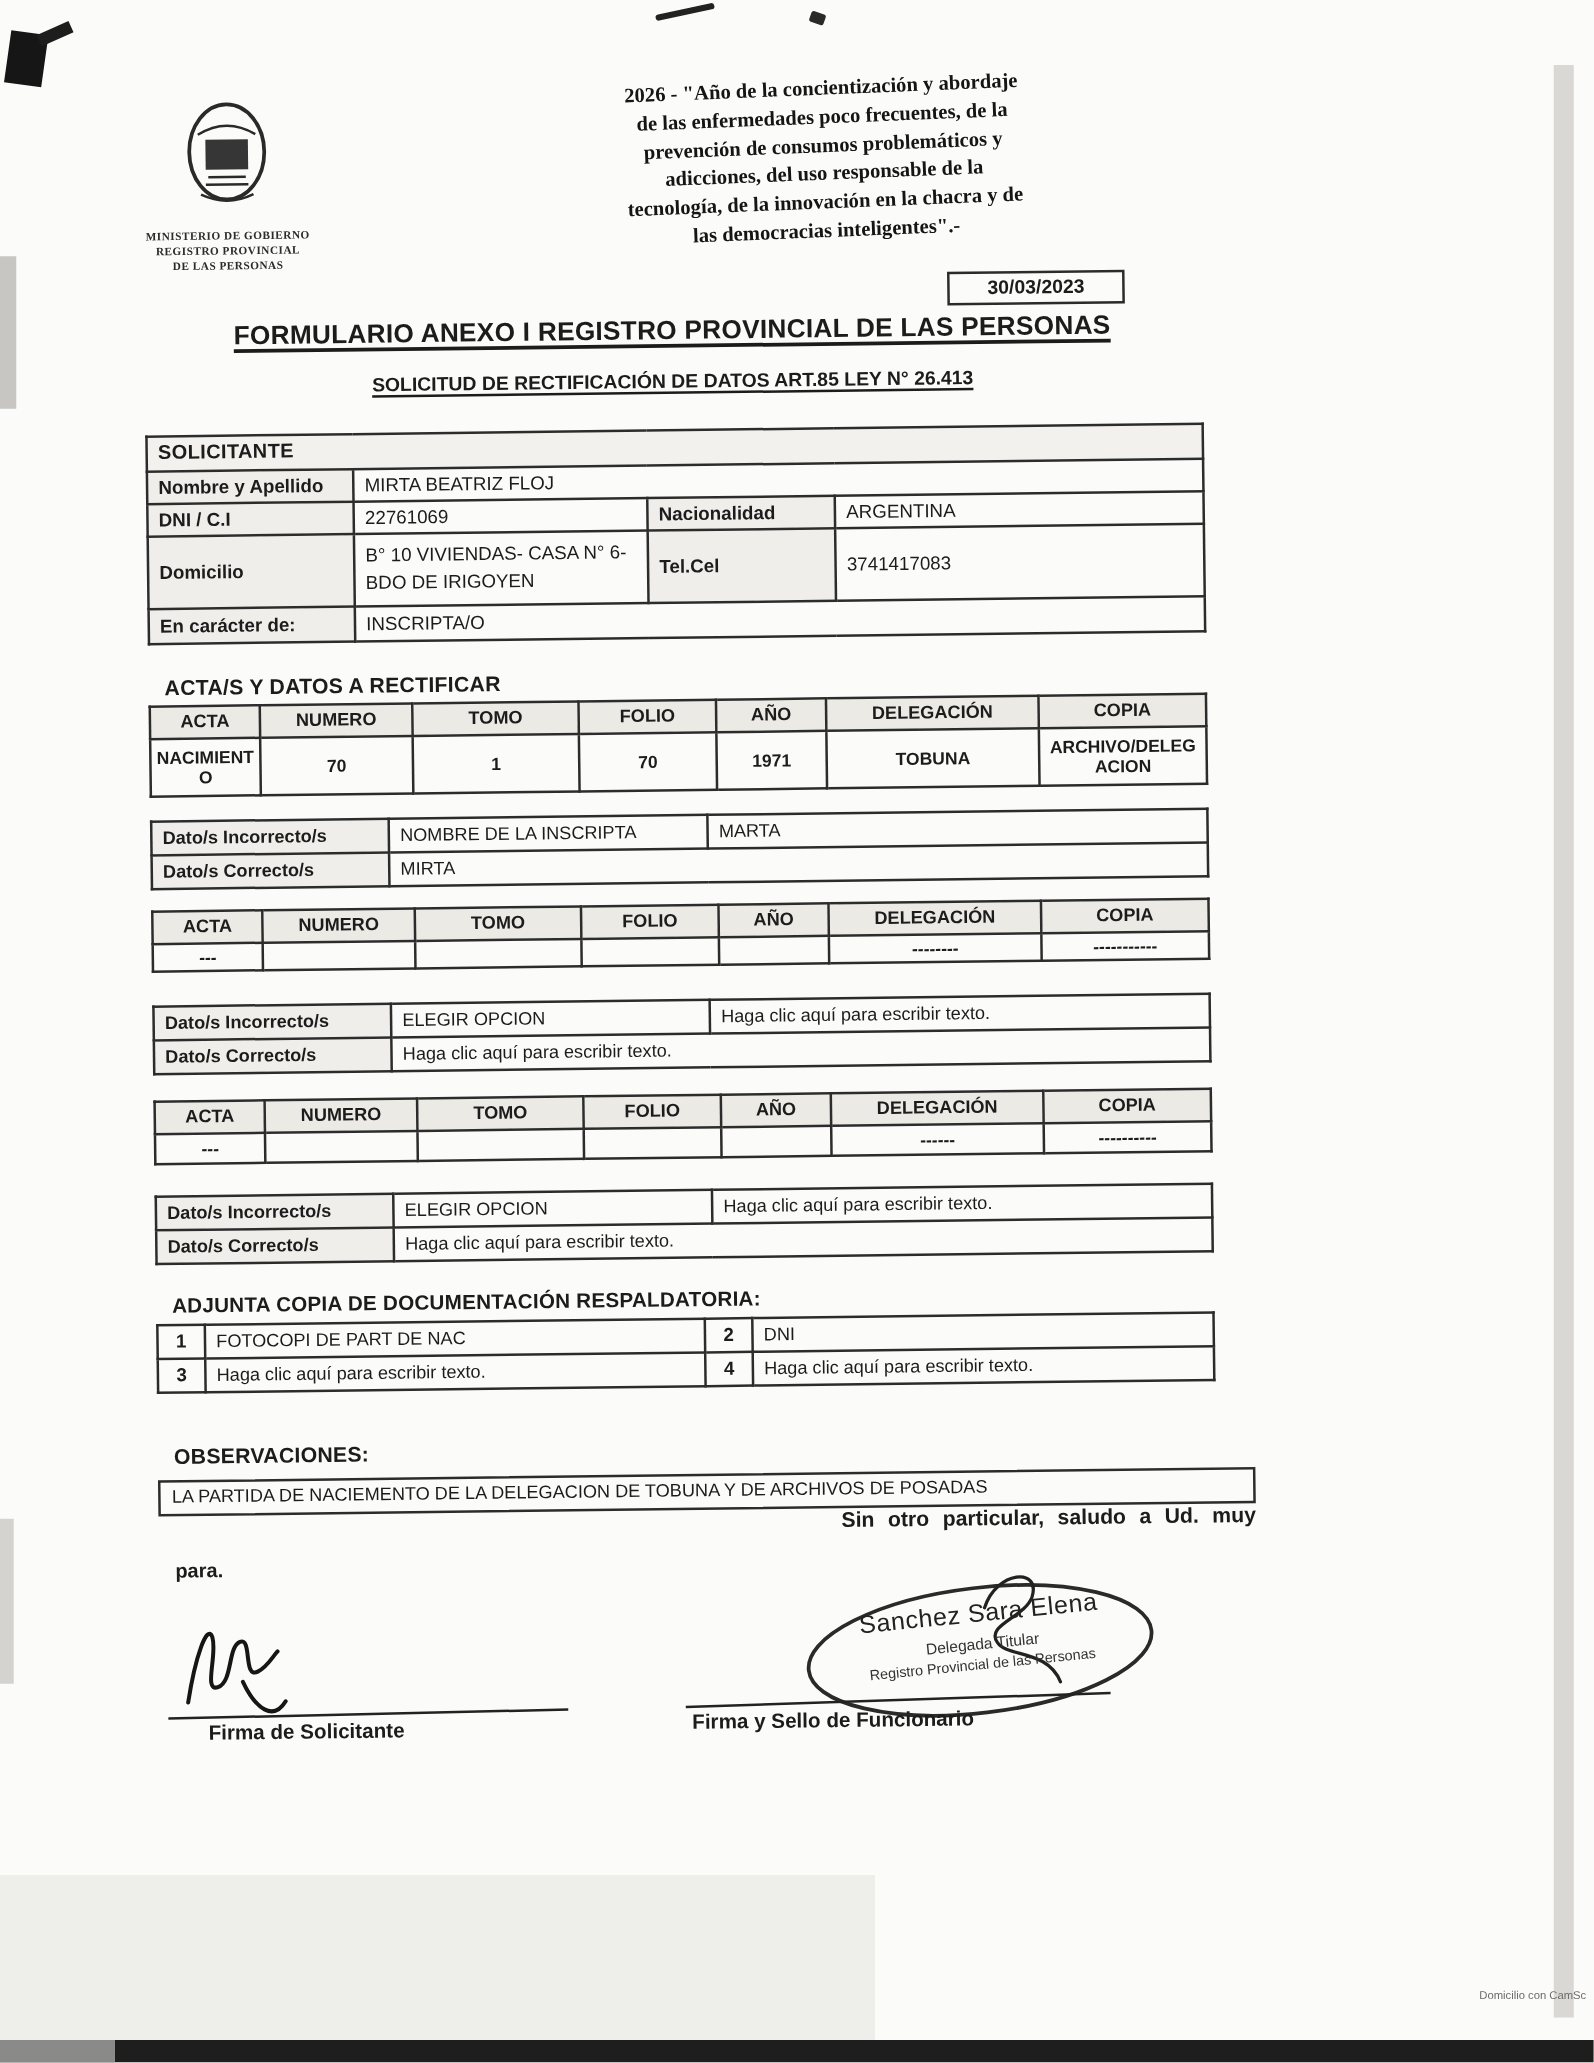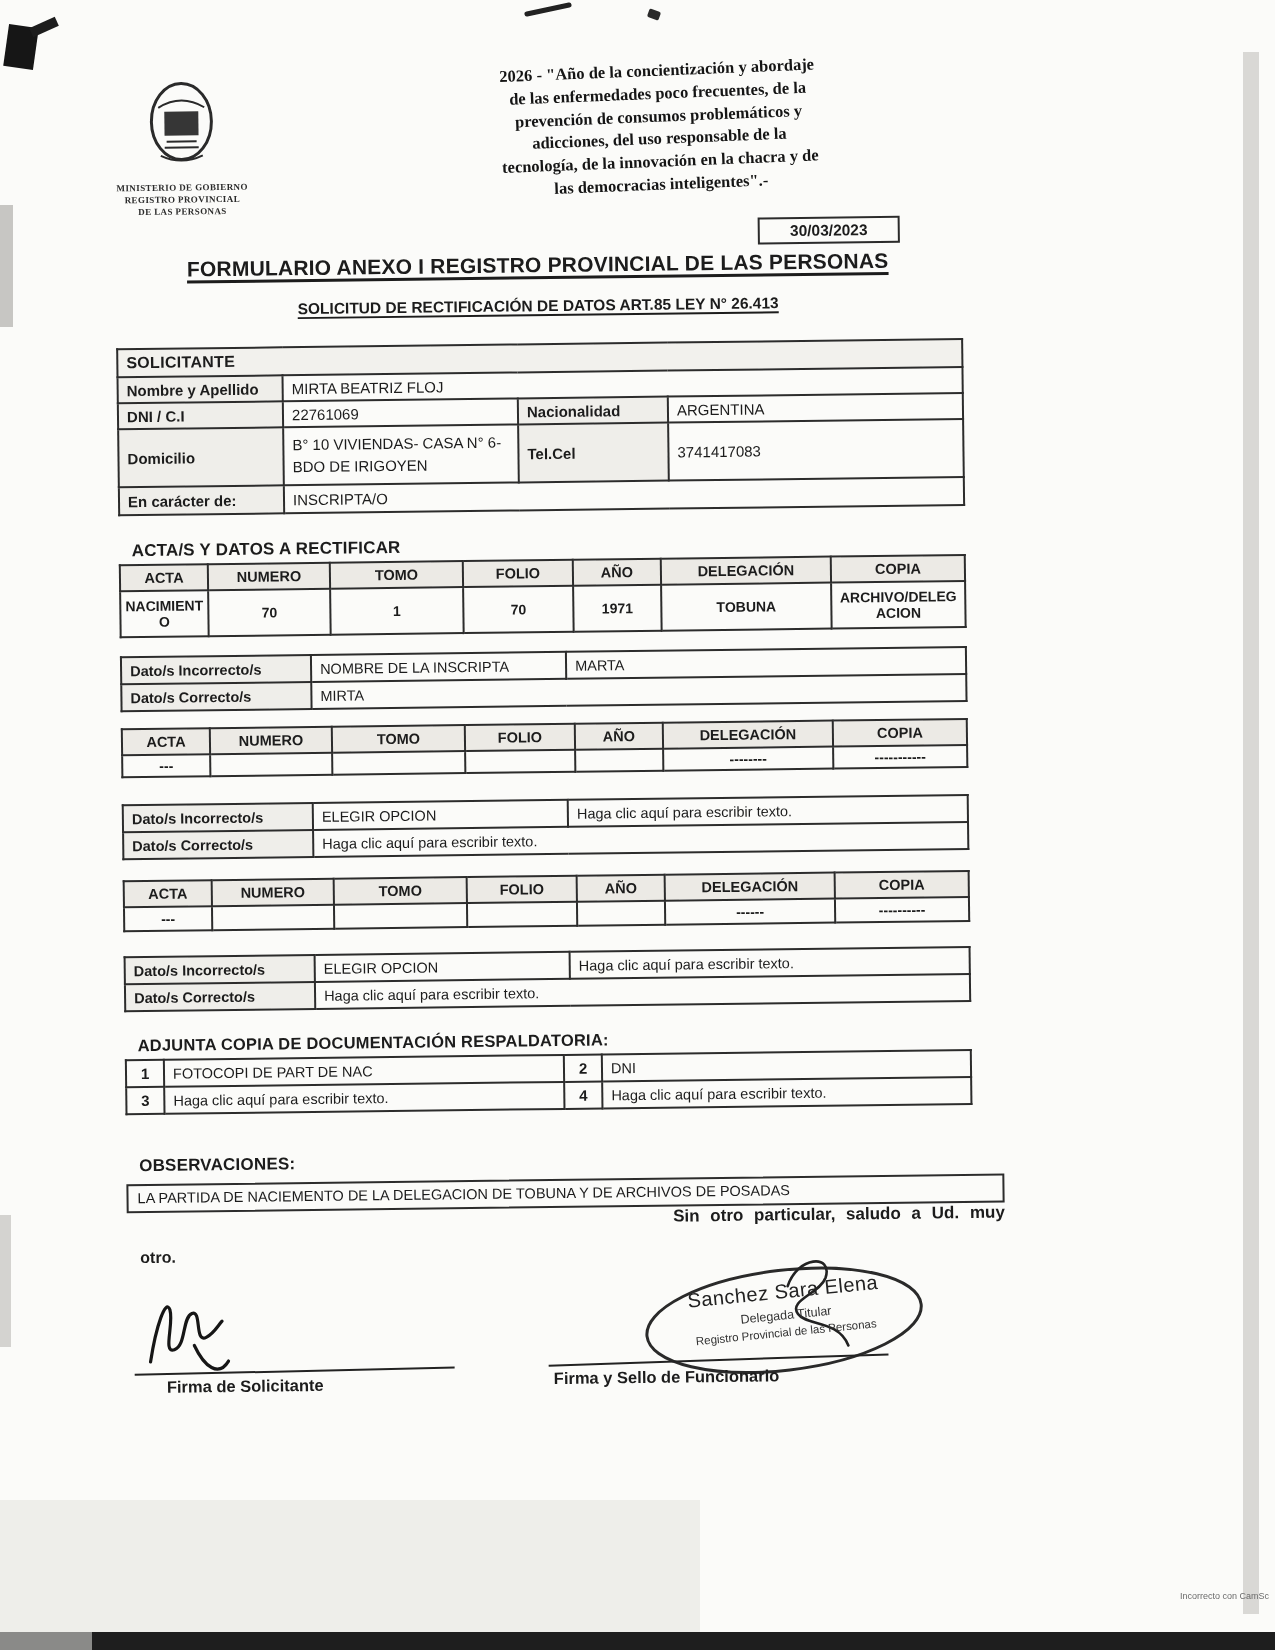--- a/index.html
+++ b/index.html
@@ -69,21 +69,21 @@
 <div class="abs artifact" style="left:6px; top:26px; width:30px; height:42px; background:#161616; transform:rotate(8deg);"></div>
 <div class="abs artifact" style="left:30px; top:22px; width:28px; height:10px; background:#1d1d1d; transform:rotate(-24deg);"></div>
 <div class="abs artifact" style="left:524px; top:7px; width:48px; height:5px; background:#222; border-radius:3px; transform:rotate(-12deg);"></div>
 <div class="abs artifact" style="left:648px; top:10px; width:12px; height:9px; background:#2a2a2a; border-radius:2px; transform:rotate(20deg);"></div>
 <div class="abs artifact" style="left:0; top:205px; width:13px; height:122px; background:#c7c6c3;"></div>
 <div class="abs artifact" style="left:0; top:1215px; width:11px; height:132px; background:#d4d3d0;"></div>
 <div class="abs artifact" style="left:1243px; top:52px; width:16px; height:1562px; background:#d9d8d5;"></div>
 <div class="abs artifact" style="left:0; top:1500px; width:700px; height:132px; background:rgba(200,198,192,0.25);"></div>
 <div class="abs artifact" style="left:0; top:1632px; width:1275px; height:18px; background:#1e1e1e;"></div>
 <div class="abs artifact" style="left:0; top:1632px; width:92px; height:18px; background:#8a8a88;"></div>
-<div class="abs scan-footer">Incorrecto con CamSc</div>
+<div class="abs scan-footer">Domicilio con CamSc</div>
 
 <div class="sheet">
 
   <div class="abs logo-block">
     <svg width="78" height="96" viewBox="0 0 78 96">
       <ellipse cx="39" cy="44" rx="30" ry="38" fill="none" stroke="#2a2a2a" stroke-width="3"></ellipse>
       <path d="M16 30 Q39 16 62 30" stroke="#2a2a2a" fill="none" stroke-width="2"></path>
       <rect x="22" y="34" width="34" height="24" fill="#1a1a1a" opacity="0.88"></rect>
       <path d="M24 64 H54 M22 70 H56" stroke="#2a2a2a" stroke-width="2" fill="none"></path>
       <path d="M18 78 Q39 88 60 78" stroke="#2a2a2a" fill="none" stroke-width="2"></path>
@@ -320,21 +320,21 @@
       <td class="num">4</td>
       <td>Haga clic aquí para escribir texto.</td>
     </tr>
   </tbody>
     </table>
 
   <div class="abs section-title" style="left:133px; top:1150px;">OBSERVACIONES:</div>
   <div class="abs obs-box">LA PARTIDA DE NACIEMENTO DE LA DELEGACION DE TOBUNA Y DE ARCHIVOS DE POSADAS</div>
 
   <div class="abs closing-1">Sin otro particular, saludo a Ud. muy</div>
-  <div class="abs closing-2">otro.</div>
+  <div class="abs closing-2">para.</div>
 
   <svg class="abs" style="left:128px; top:1276px;" width="160" height="104" viewBox="0 0 160 104">
     <path d="M14 80 C20 44 30 16 34 28 C38 42 26 72 38 68 C50 64 46 36 56 32 C66 28 58 62 70 56 C78 52 82 44 86 40 M58 64 C68 86 82 96 92 80" fill="none" stroke="#161616" stroke-width="3.2" stroke-linecap="round"></path>
   </svg>
   <div class="abs sign-line" style="left:126px; top:1366px; width:320px; transform:rotate(-0.6deg);"></div>
   <div class="abs sign-label" style="left:158px; top:1372px;">Firma de Solicitante</div>
 
   <svg class="abs" style="left:628px; top:1256px;" width="300" height="140" viewBox="0 0 300 140">
     <ellipse cx="148" cy="66" rx="138" ry="50" fill="none" stroke="#2a2a2a" stroke-width="3" transform="rotate(-6 148 66)"></ellipse>
     <path d="M152 32 C162 2 198 0 190 24 C184 40 152 46 162 60 C170 72 202 66 212 92" fill="none" stroke="#222" stroke-width="2.6" stroke-linecap="round"></path>

